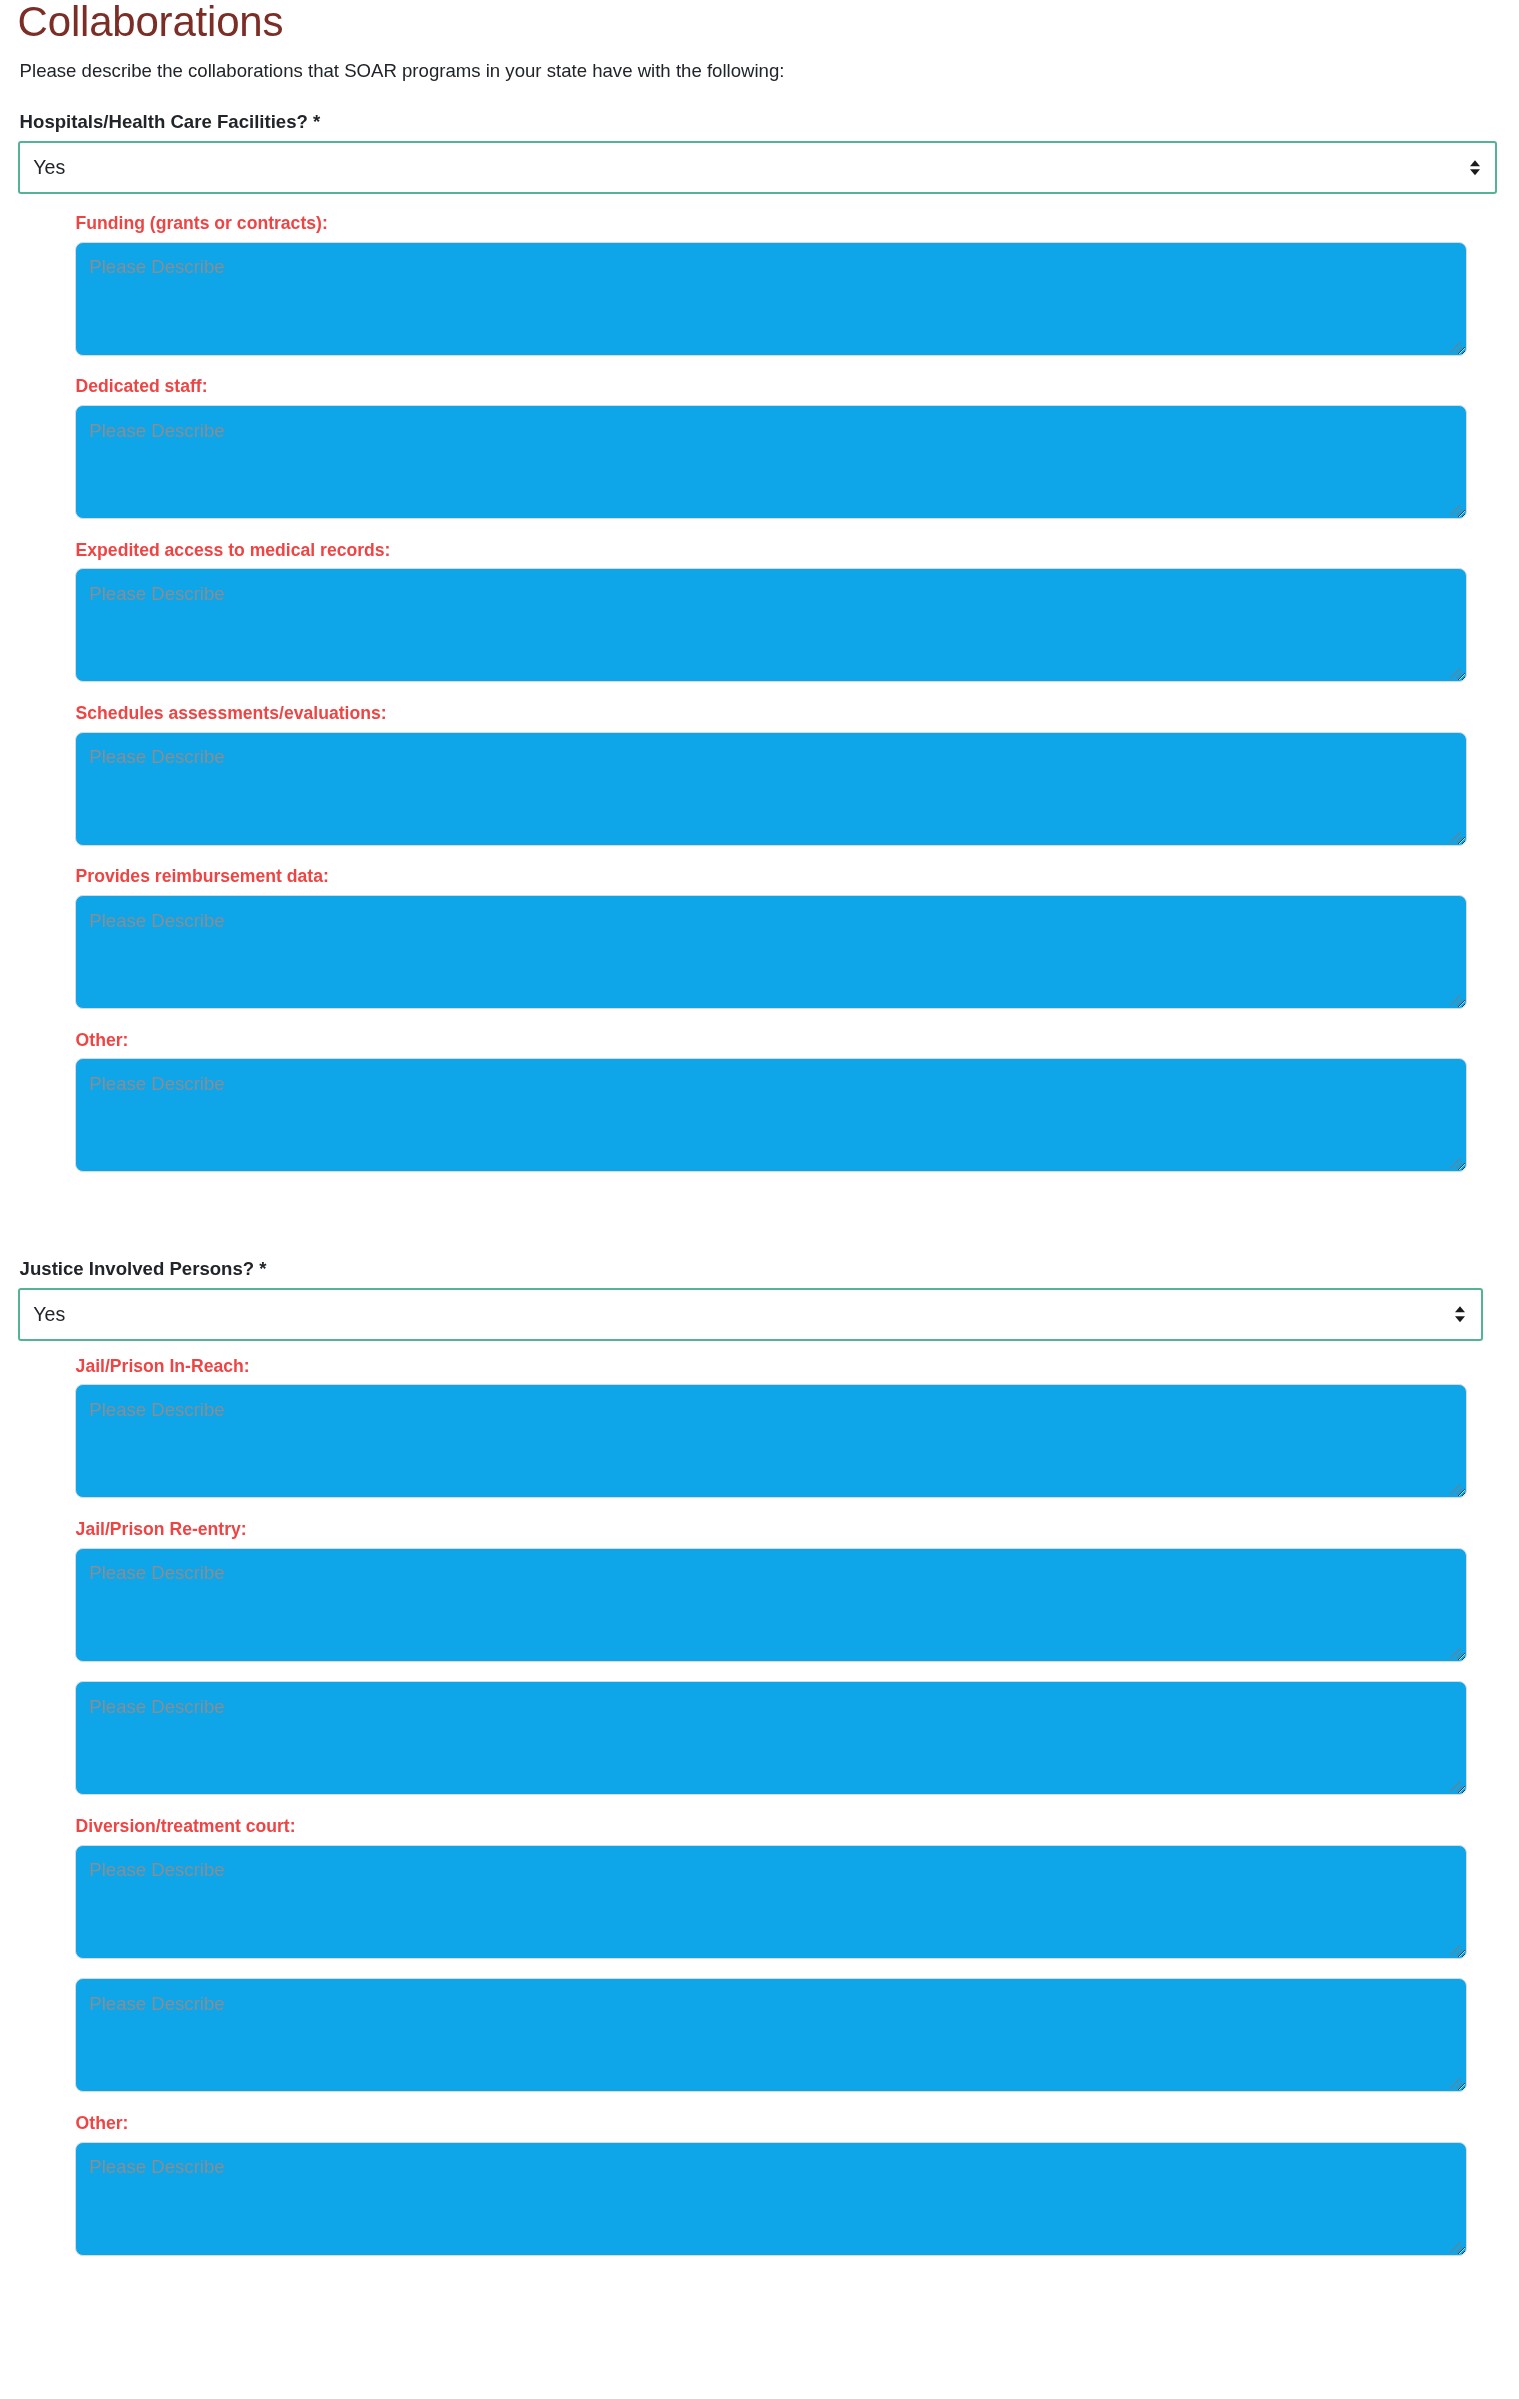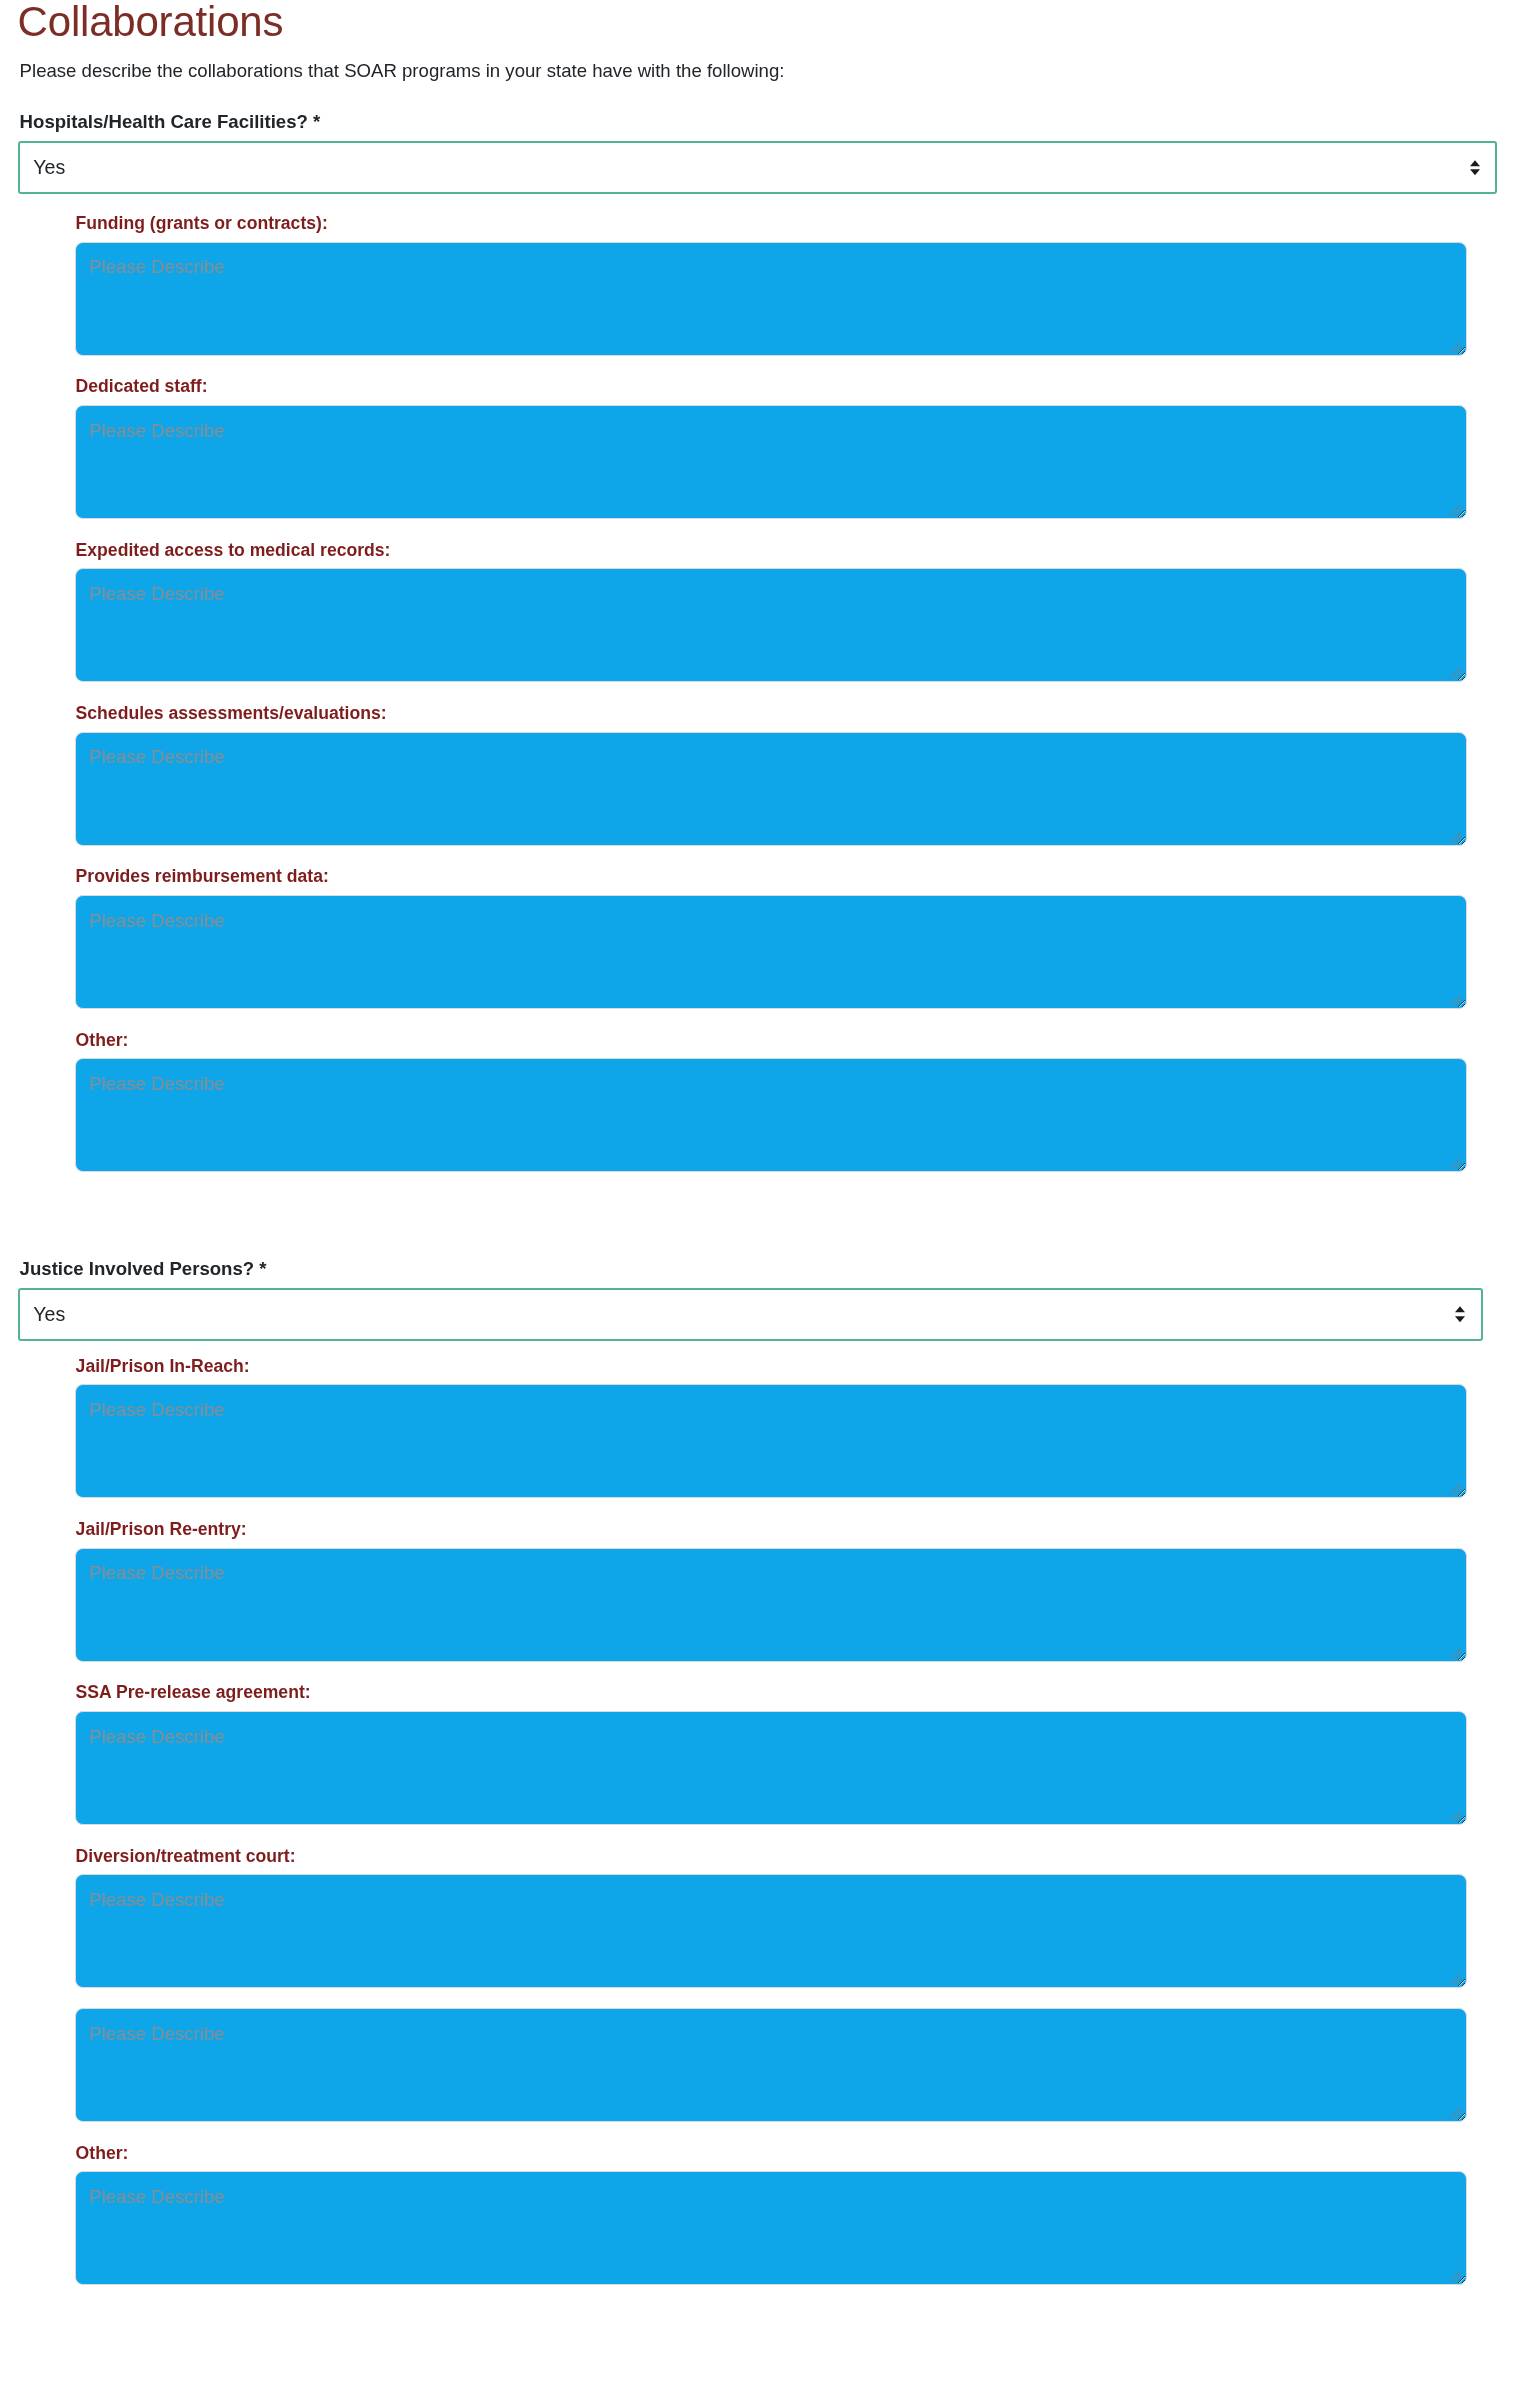--- a/index.html
+++ b/index.html
@@ -94,21 +94,21 @@
   .sub-fields {
     margin-left: 57px;
     margin-top: 17.6px;
   }
   .field {
     margin-bottom: 15.7px;
   }
   .field-label {
     font-size: 17.6px;
     font-weight: 700;
-    color: #7f1d1d;
+    color: #ef4444;
     margin: 0 0 5.9px 1px;
     line-height: 1.35;
   }
   textarea.form-textarea {
     display: block;
     box-sizing: border-box;
     width: 1392px;
     height: 114px;
     padding: 11.8px 13.7px;
     font-family: "Liberation Sans", sans-serif;
@@ -269,21 +269,20 @@
         <div class="ta-wrap">
           <textarea class="form-textarea" placeholder="Please Describe" style=""></textarea>
           <span class="resize-grip">
               <span class="l1"></span>
               <span class="l2"></span>
             </span>
         </div>
       </div>
 
       <div class="field">
-        <div class="field-label">SSA Pre-release agreement:</div>
         <div class="ta-wrap">
           <textarea class="form-textarea" placeholder="Please Describe" style=""></textarea>
           <span class="resize-grip">
               <span class="l1"></span>
               <span class="l2"></span>
             </span>
         </div>
       </div>
 
       <div class="field">

